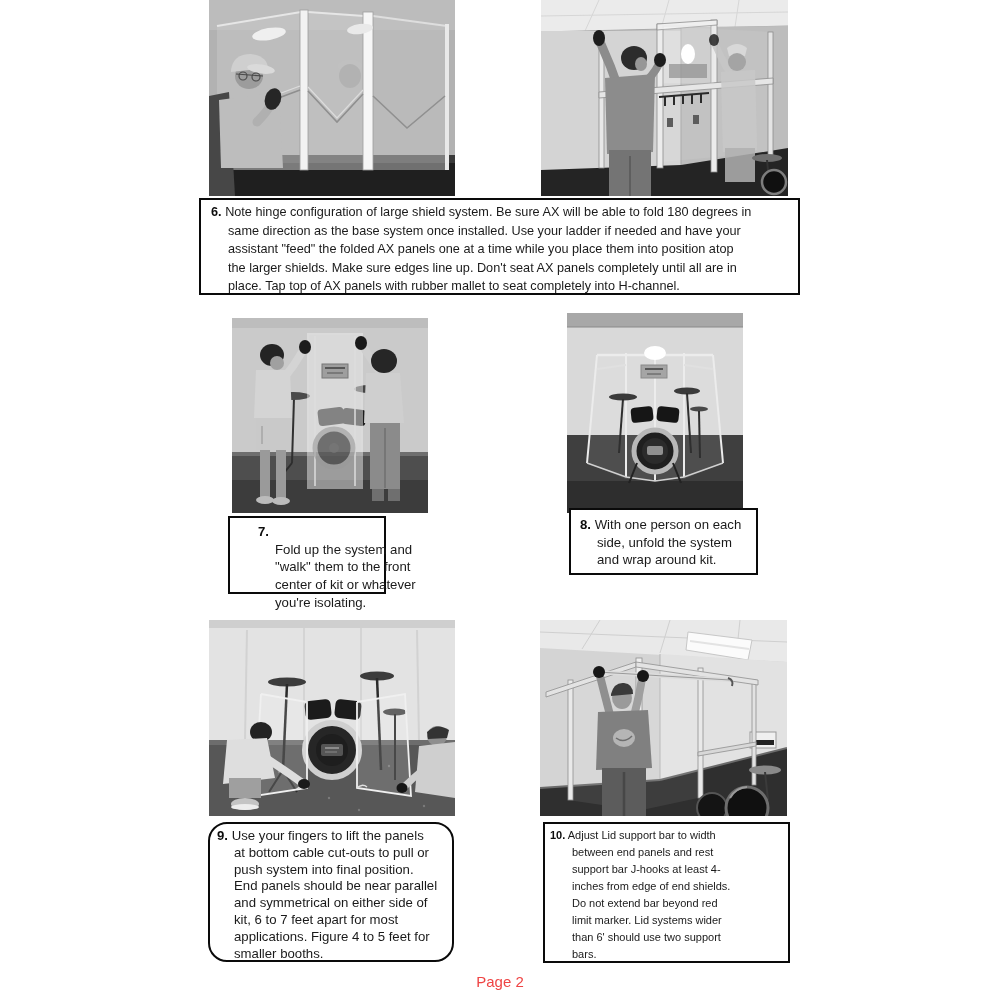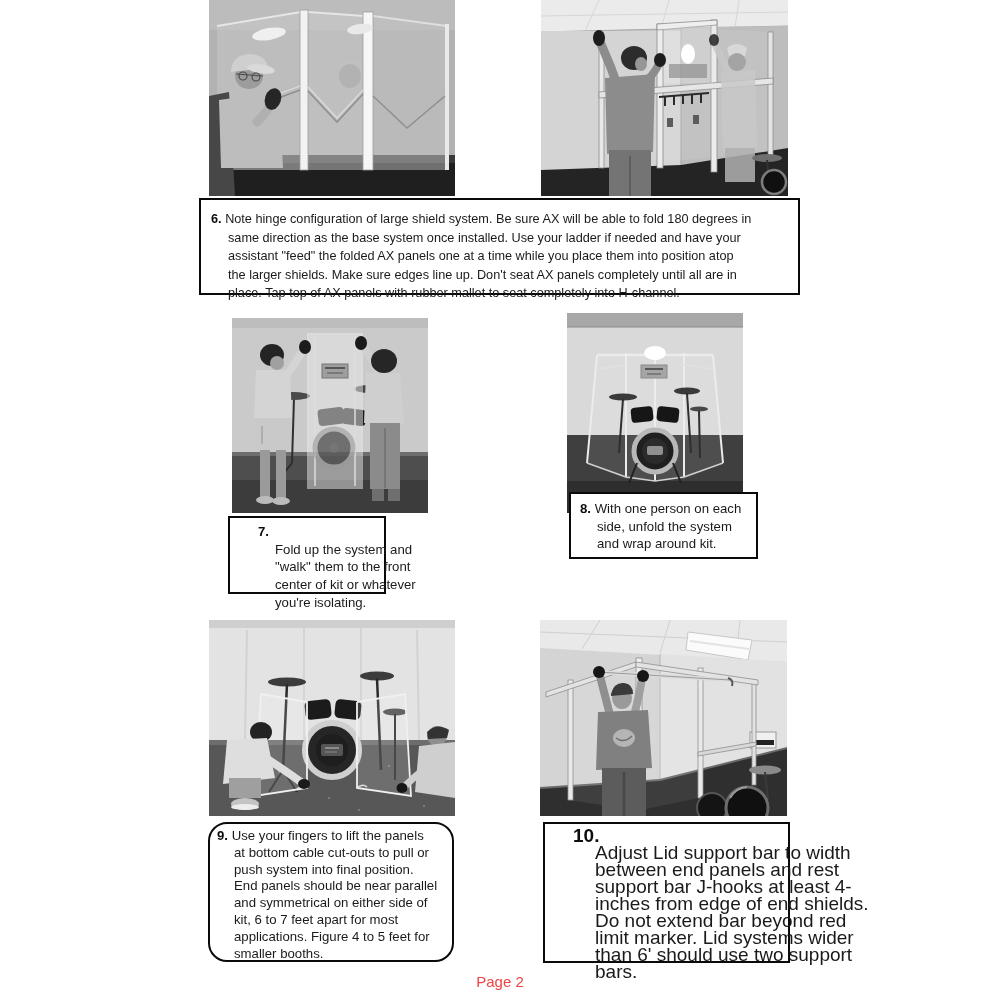--- a/index.html
+++ b/index.html
@@ -22,21 +22,21 @@
     position: absolute;
     border: 2px solid #0a0a0a;
     background: #ffffff;
     box-sizing: border-box;
   }
   .tbox .inner { box-sizing: border-box; width: 100%; height: 100%; }
   .num { font-weight: bold; color: #0d0d0d; }
   .txt { white-space: pre; color: #1a1a1a; }
   
   #box6 .inner {
-    padding: 10px 4px 0 27px;
+    padding: 3px 4px 0 27px;
     text-indent: -17px;
     font-size: 12.7px;
     line-height: 18.5px;
   }
   
   #box7 .inner {
     padding: 5px 2px 0 45px;
     text-indent: -17px;
     font-size: 13.2px;
     line-height: 17.7px;
@@ -52,23 +52,22 @@
   #box9 .inner {
     padding: 4px 2px 0 24px;
     text-indent: -17px;
     font-size: 13.2px;
     line-height: 16.8px;
   }
   
   #box10 .inner {
     padding: 3px 0 0 27px;
     text-indent: -22px;
-    font-size: 19px;
+    font-size: 11px;
     line-height: 17px;
-    margin-left: 23px;
   }
   .footer {
     position: absolute;
     top: 973px;
     left: 0;
     width: 100%;
     text-align: center;
     font-size: 15px;
     color: #ef4444;
   }
@@ -295,21 +294,21 @@
         <rect x="90" y="94" width="22" height="15" rx="4" fill="#161616" transform="rotate(6 101 101)"></rect>
         <circle cx="88" cy="138" r="21" fill="#1f1f1f" stroke="#b8b8b8" stroke-width="5"></circle>
         <circle cx="88" cy="138" r="13" fill="#2b2b2b"></circle>
         <rect x="80" y="133" width="16" height="9" rx="2" fill="#8f8f8f"></rect>
         <line x1="70" y1="150" x2="62" y2="170" stroke="#222222" stroke-width="2"></line>
         <line x1="106" y1="150" x2="114" y2="170" stroke="#222222" stroke-width="2"></line>
       </g>
     </svg>
   </div>
 
-  <div class="tbox" id="box8" style="left:569px; top:492px; width:189px; height:67px;">
+  <div class="tbox" id="box8" style="left:569px; top:508px; width:189px; height:67px;">
     <div class="inner">
       <b class="num">8.</b>
       <span class="txt">With one person on each
 side, unfold the system
 and wrap around kit.</span>
     </div>
   </div>
 
   <div class="photo" id="photoE" style="left:209px; top:620px; width:246px; height:196px;" aria-label="Two people crouching to adjust shield panel positions at floor level around the drum kit">
     <svg viewBox="0 0 246 196" preserveAspectRatio="none">

